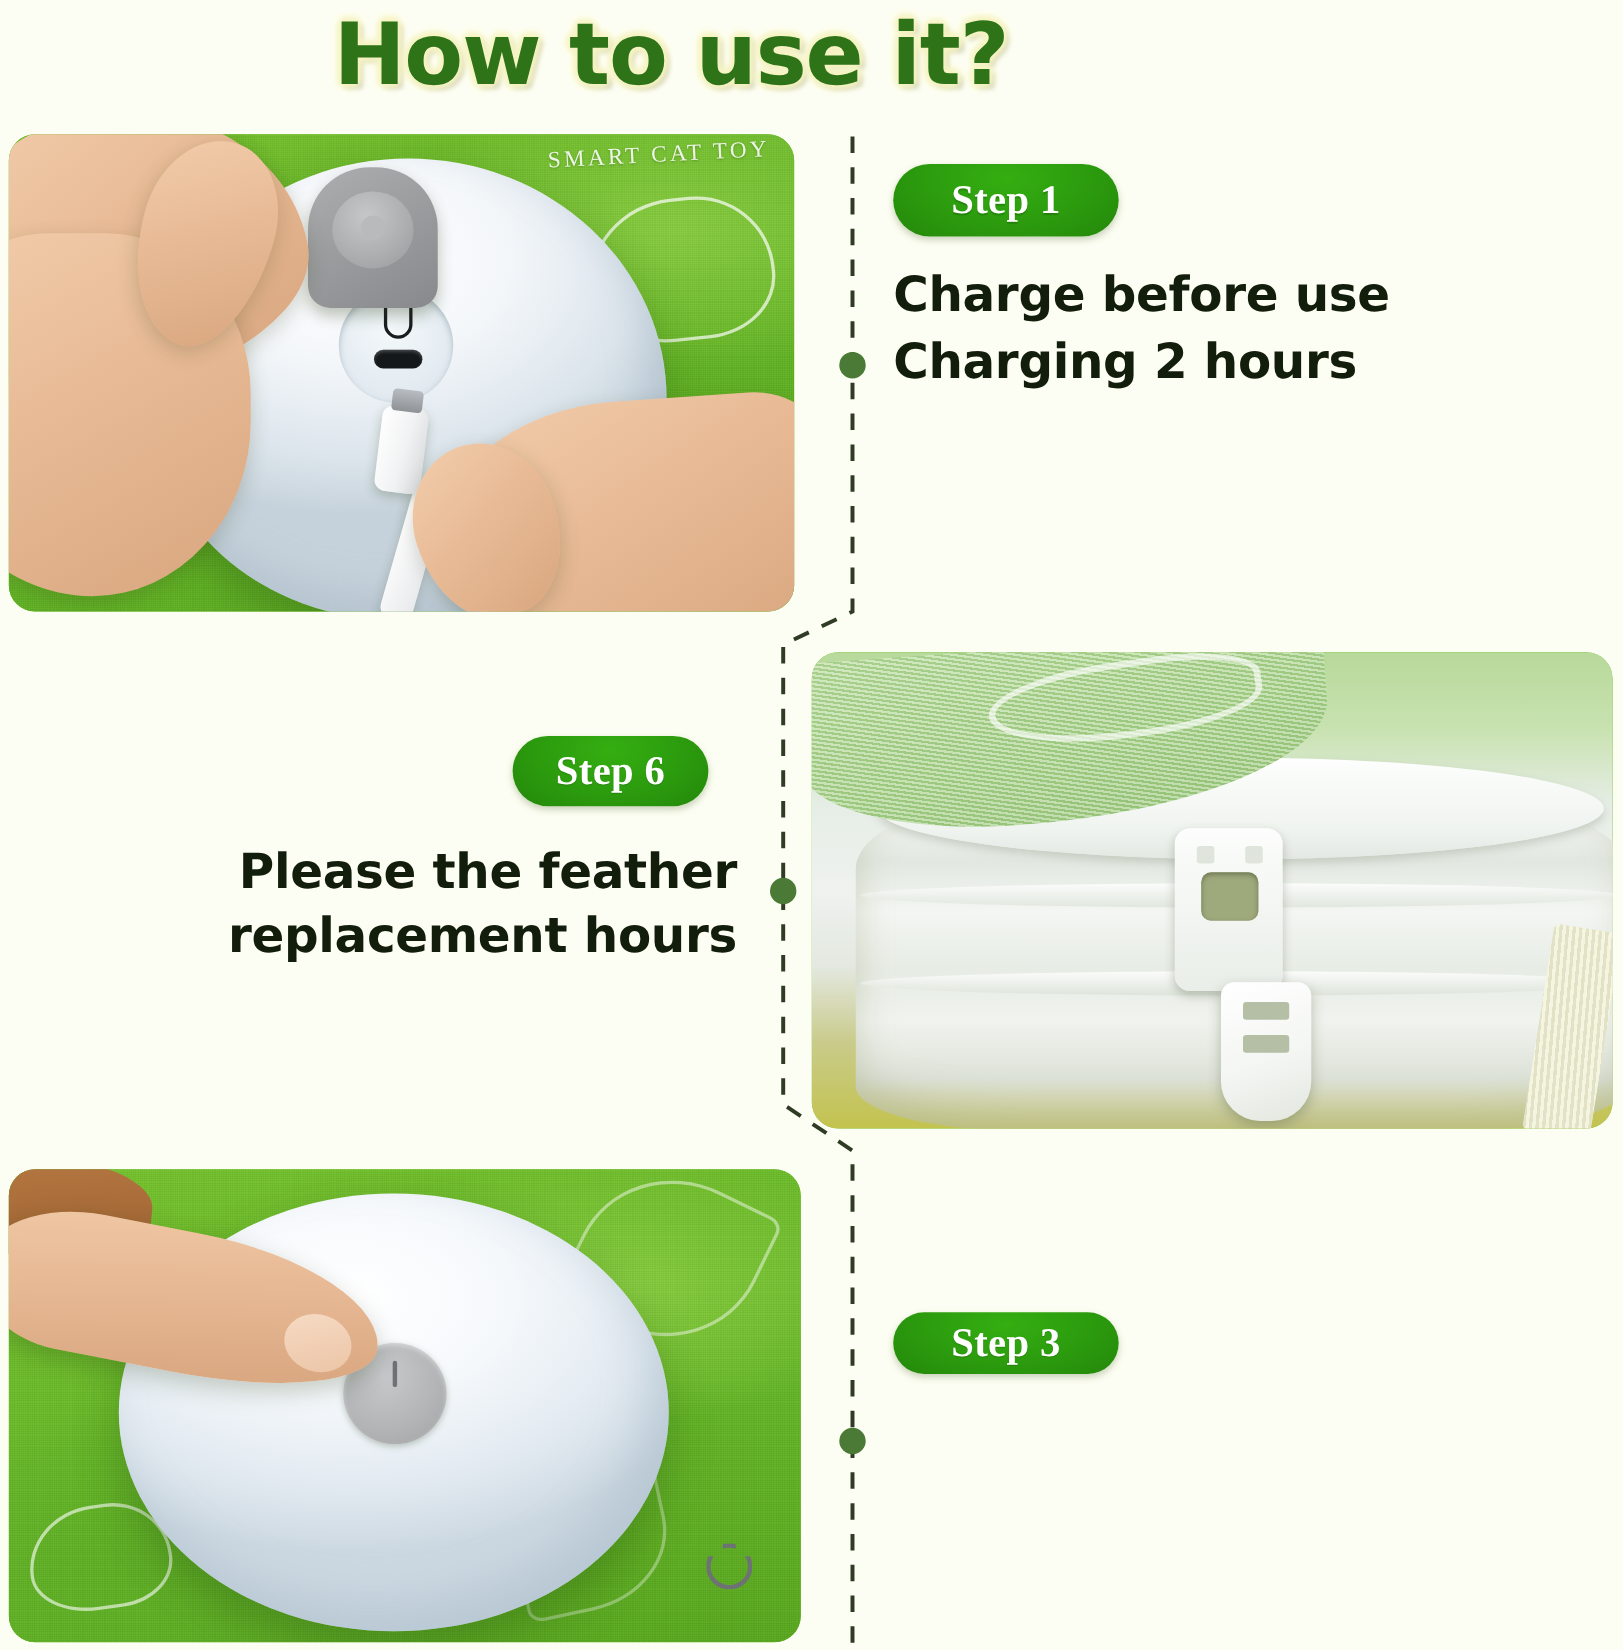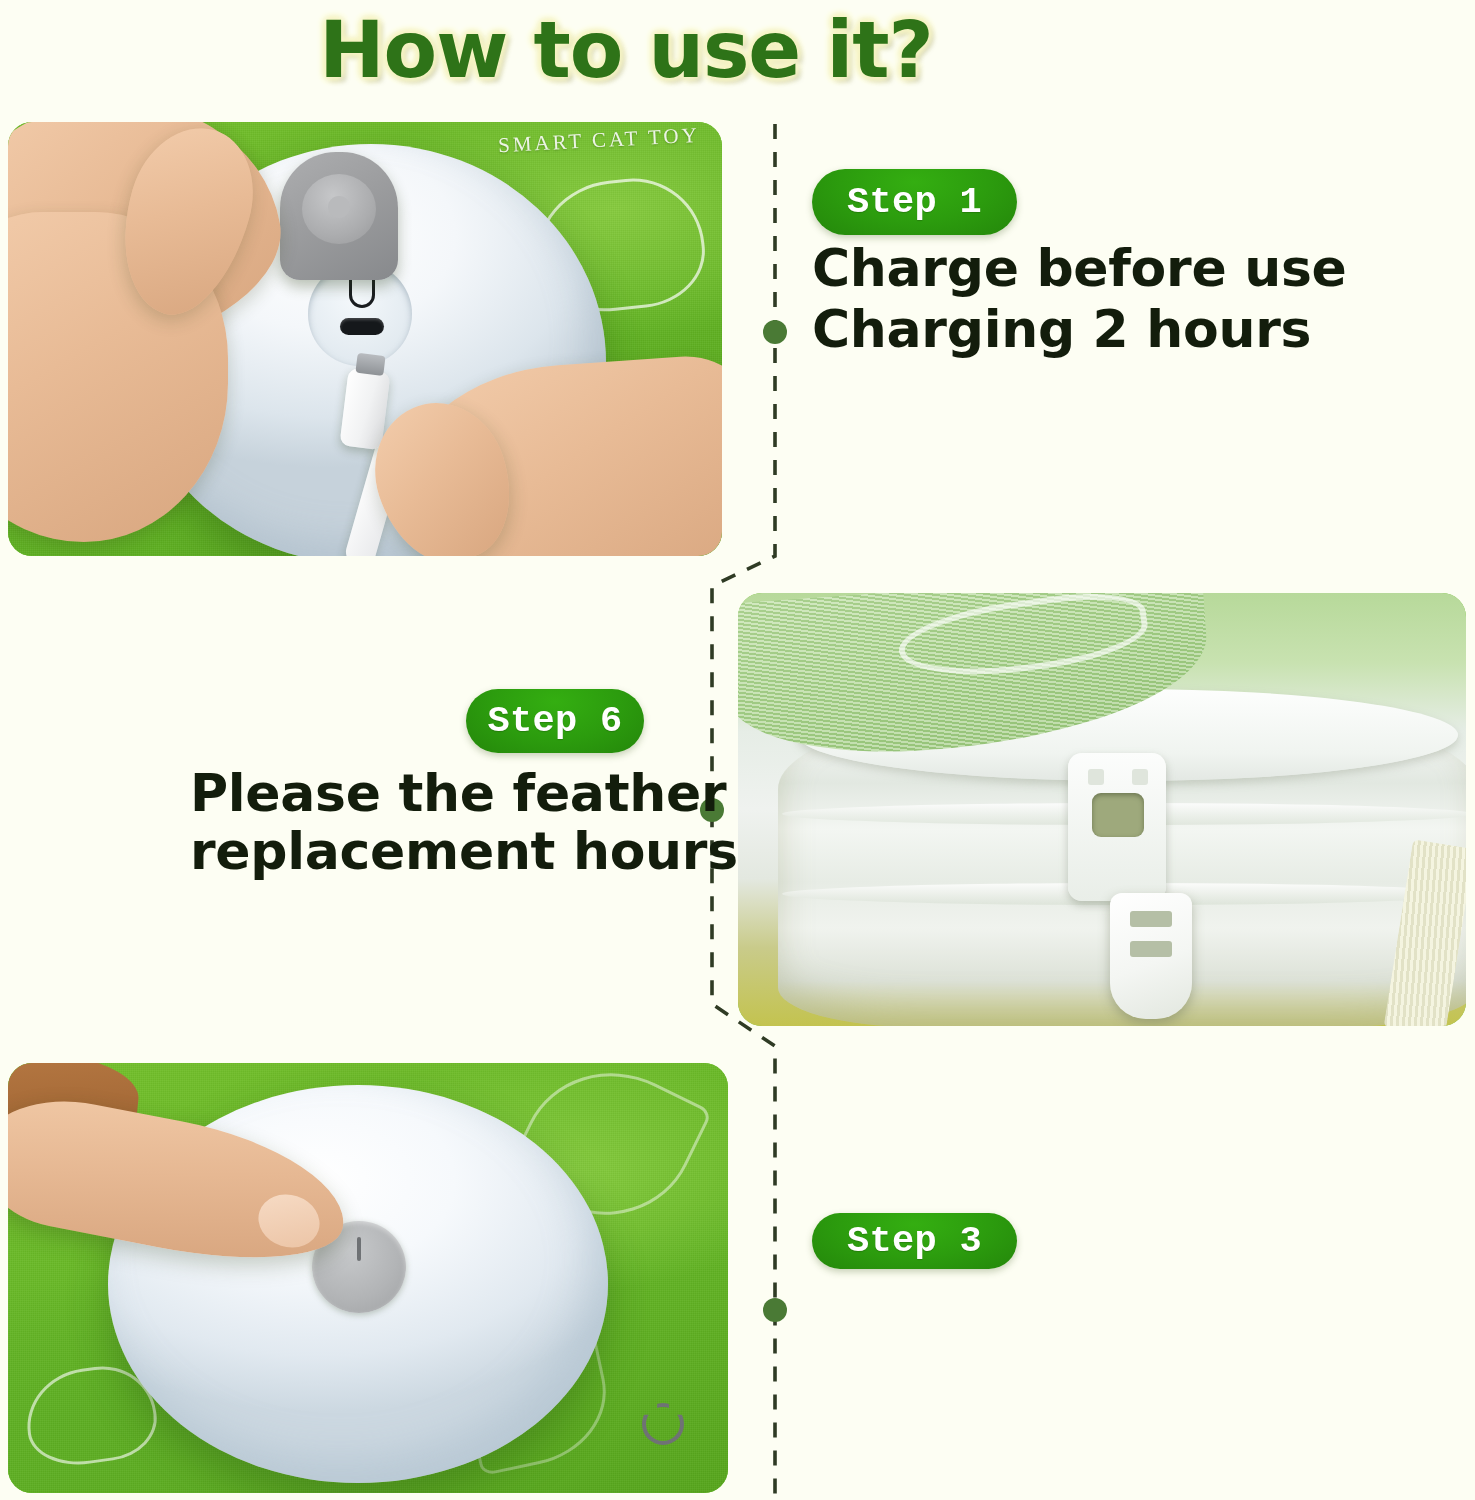--- a/index.html
+++ b/index.html
@@ -36,21 +36,20 @@
     color: #2E7318;
     -webkit-text-stroke: 0px;
     text-shadow:
        0 0   9px #F6F4C4,
        3px 0 7px #F6F4C4,
       -3px 0 7px #F6F4C4,
        0  3px 7px #F6F4C4,
        0 -3px 7px #F6F4C4,
        4px 4px 5px rgba(120,120,90,0.45);
     white-space: nowrap;
-    margin-left: 16px;
   }
 
   
   .photo {
     position: absolute;
     border-radius: 24px;
     overflow: hidden;
     background: #6FBE2E;
   }
 
@@ -463,40 +462,39 @@
   }
 
   
   .badge {
     position: absolute;
     display: flex;
     align-items: center;
     justify-content: center;
     border-radius: 999px;
     color: #FFFFFF;
-    font-family: Liberation Mono, monospace;
+    font-family: Liberation Serif, serif;
     font-weight: bold;
     font-size: 37px;
     letter-spacing: .3px;
     background: radial-gradient(ellipse 90% 150% at 50% 20%, #34AE11 0%, #2C9C0E 40%, #1F7A08 100%);
     box-shadow: 0 3px 7px rgba(60,90,30,.28);
     text-shadow: 0 1px 1px rgba(0,0,0,.18);
-    margin-top: 20px;
   }
   #badge-1 { left: 812px; top: 149px; width: 205px; height: 66px; }
   #badge-2 { left: 466px; top: 669px; width: 178px; height: 64px; }
   #badge-3 { left: 812px; top: 1193px; width: 205px; height: 56px; }
 
   
   .body-text {
     position: absolute;
     font-family: "DejaVu Sans", sans-serif;
     font-weight: bold;
     color: #131D0C;
-    font-size: 52px;
+    font-size: 44px;
     line-height: 61px;
     letter-spacing: -0.3px;
   }
   #text-step1 { left: 812px; top: 238px; width: 640px; }
   #text-tips  { left: 812px; top: 393px; width: 655px; font-size: 39px; line-height: 50px; }
   #text-step2 { left: 190px; top: 764px; width: 480px; text-align: right; line-height: 58px; }
   #text-step3 { left: 812px; top: 1283px; width: 650px; font-size: 40px; line-height: 61px; }
 
   .tips-label { color: #EE1B16; }
 

